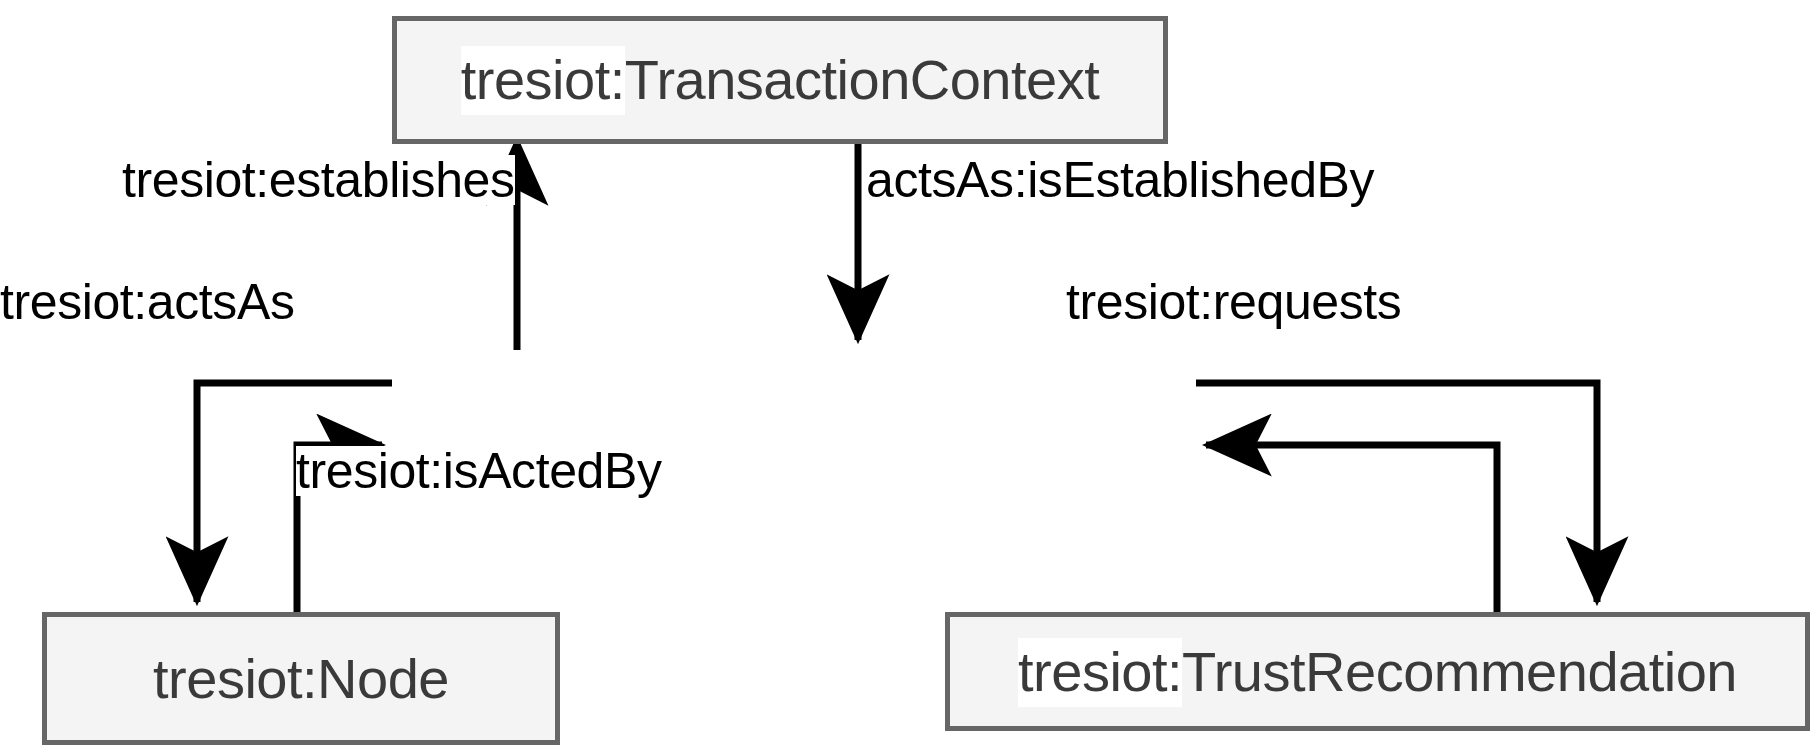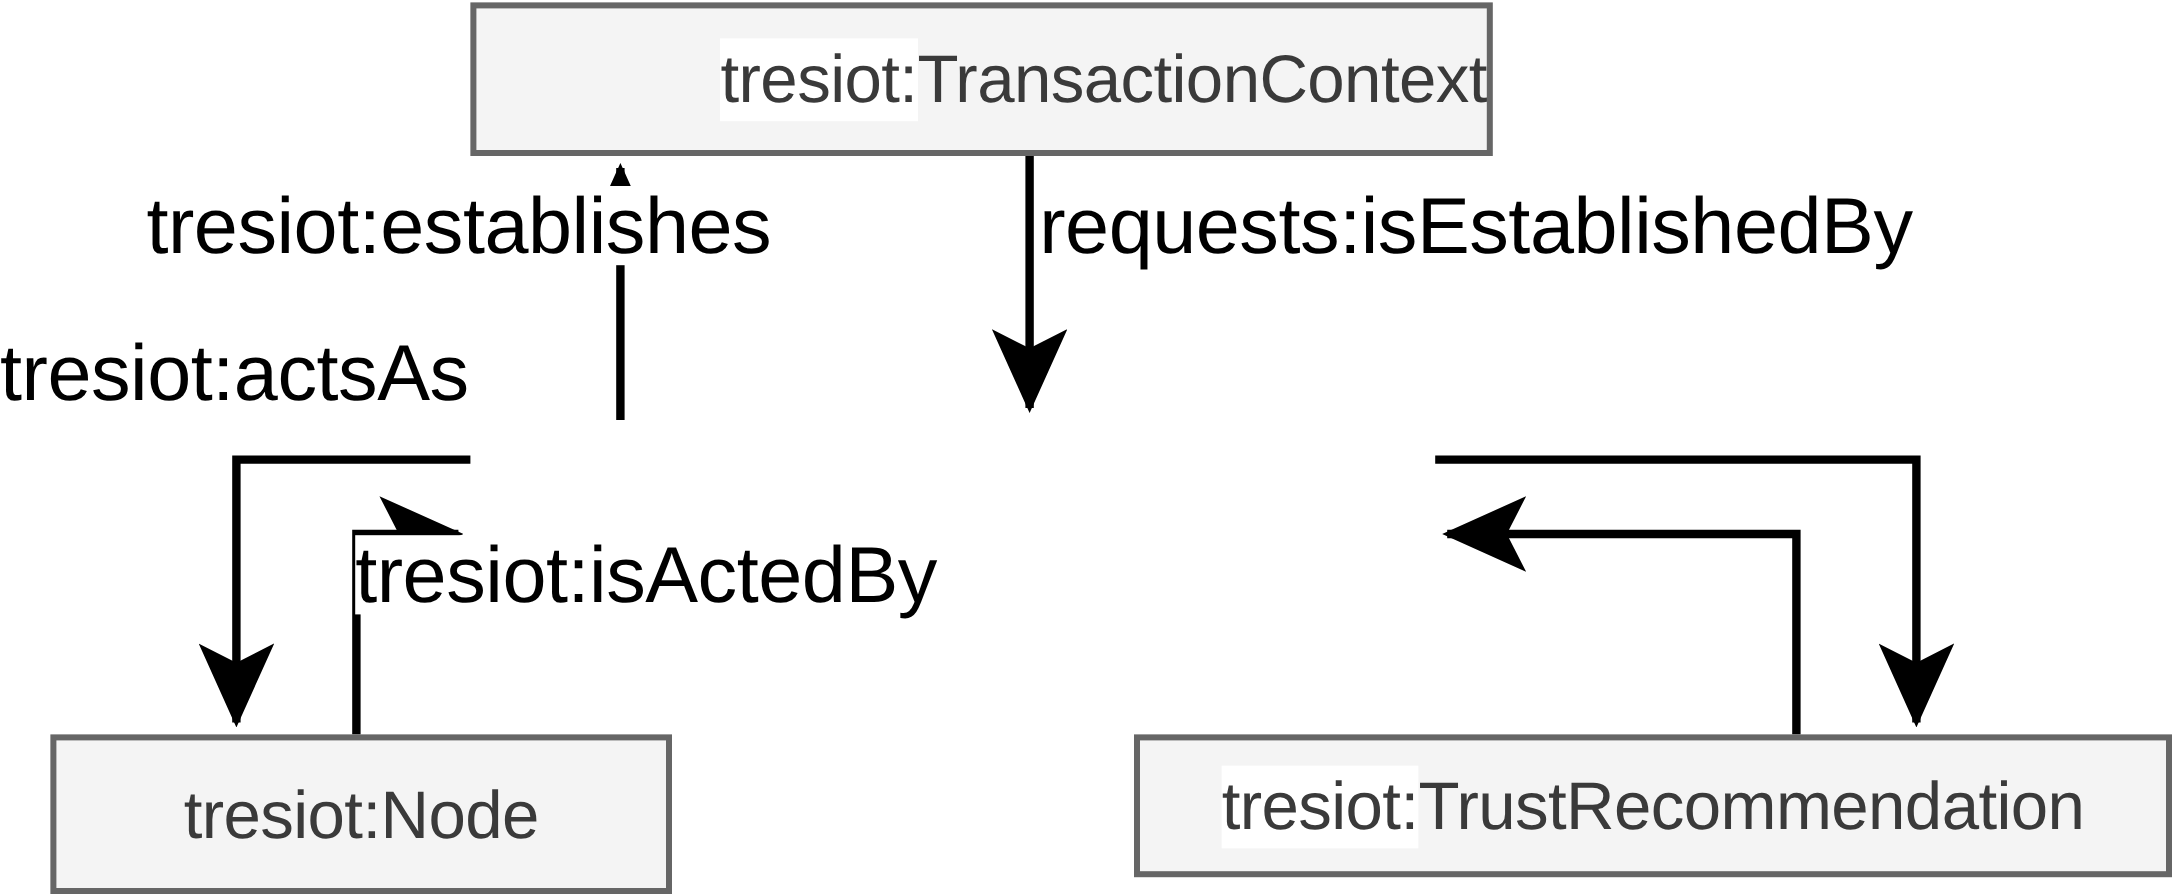--- a/index.html
+++ b/index.html
@@ -42,21 +42,21 @@
     line-height: 1;
   }
   .prefix-hl {
     background: #ffffff;
     padding: 2px 0 4px 0;
   }
   .edge-label {
     position: absolute;
     white-space: nowrap;
     font-family: "Liberation Sans", sans-serif;
-    font-size: 66px;
+    font-size: 50px;
     color: #000000;
     line-height: 1;
     letter-spacing: -0.4px;
     z-index: 4;
     background: #ffffff;
     text-align: center;
   }
 </style>
 </head>
 <body>
@@ -88,42 +88,43 @@
 
     <g>
       <path d="M1196,383 L1597,383 L1597,602" stroke="#000000" stroke-width="7" fill="none" marker-end="url(#arrowhead)"></path>
     </g>
 
     <g>
       <path d="M1497,614 L1497,445 L1206,445" stroke="#000000" stroke-width="7" fill="none" marker-end="url(#arrowhead)"></path>
     </g>
   </svg>
 
-  <div class="node-box" style="left:392px; top:2px; width:852px; height:128px;justify-content:flex-end;">
+  <div class="node-box" style="left:392px; top:16px; width:776px; height:128px;">
     <div class="node-label">
       <span class="prefix-hl">tresiot:</span><span>TransactionContext</span>
     </div>
   </div>
 
 
   <div class="node-box" style="left:42px; top:612px; width:518px; height:133px;">
     <div class="node-label">
       <span>tresiot:</span><span>Node</span>
     </div>
   </div>
 
   <div class="node-box" style="left:945px; top:612px; width:865px; height:119px;">
     <div class="node-label">
       <span class="prefix-hl">tresiot:</span><span>TrustRecommendation</span>
     </div>
   </div>
 
   <div class="edge-label" style="left:122px; top:155px;">tresiot:establishes</div>
 
-  <div class="edge-label" style="left:866px; top:155px;">requests:isEstablishedBy</div>
+  <div class="edge-label" style="left:866px; top:155px;">actsAs:isEstablishedBy</div>
 
   <div class="edge-label" style="left:296px; top:446px;">tresiot:isActedBy</div>
 
   <div class="edge-label" style="left:0px; top:277px;">tresiot:actsAs</div>
 
+  <div class="edge-label" style="left:1066px; top:277px;">tresiot:requests</div>
 
 
 </div>
 
 </body></html>

